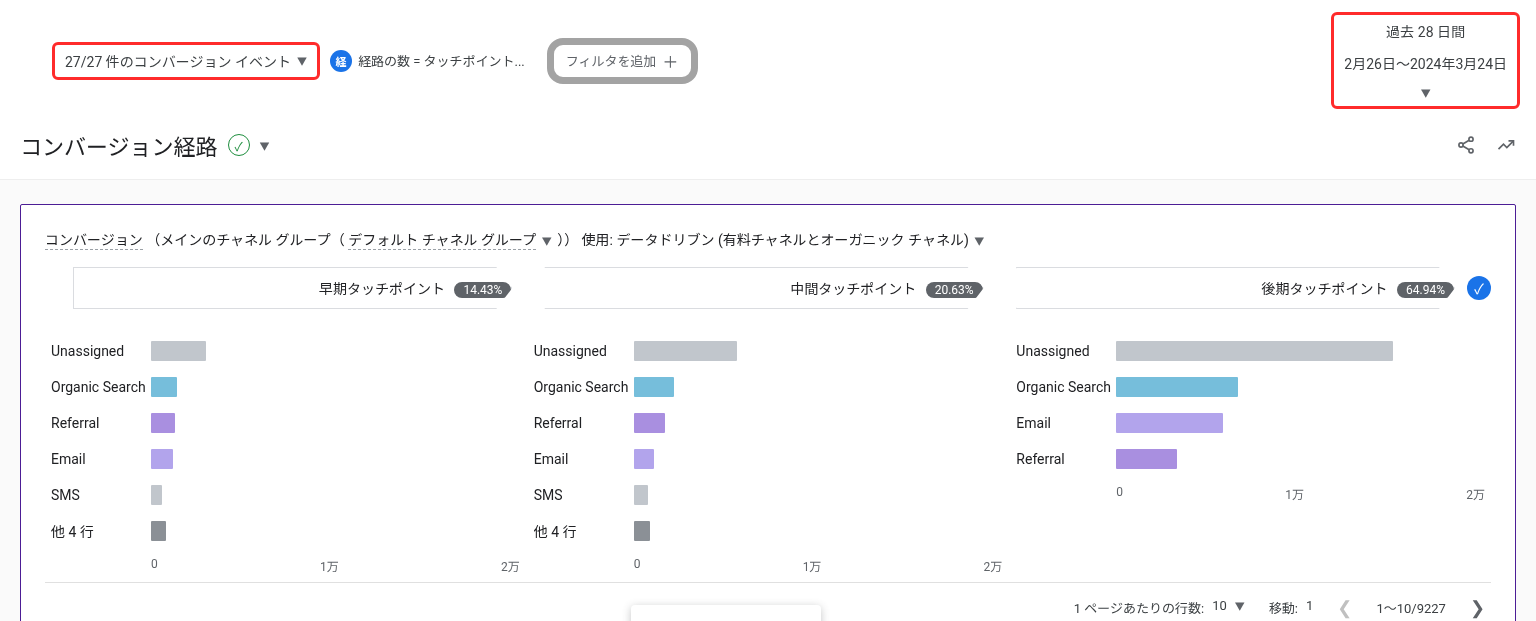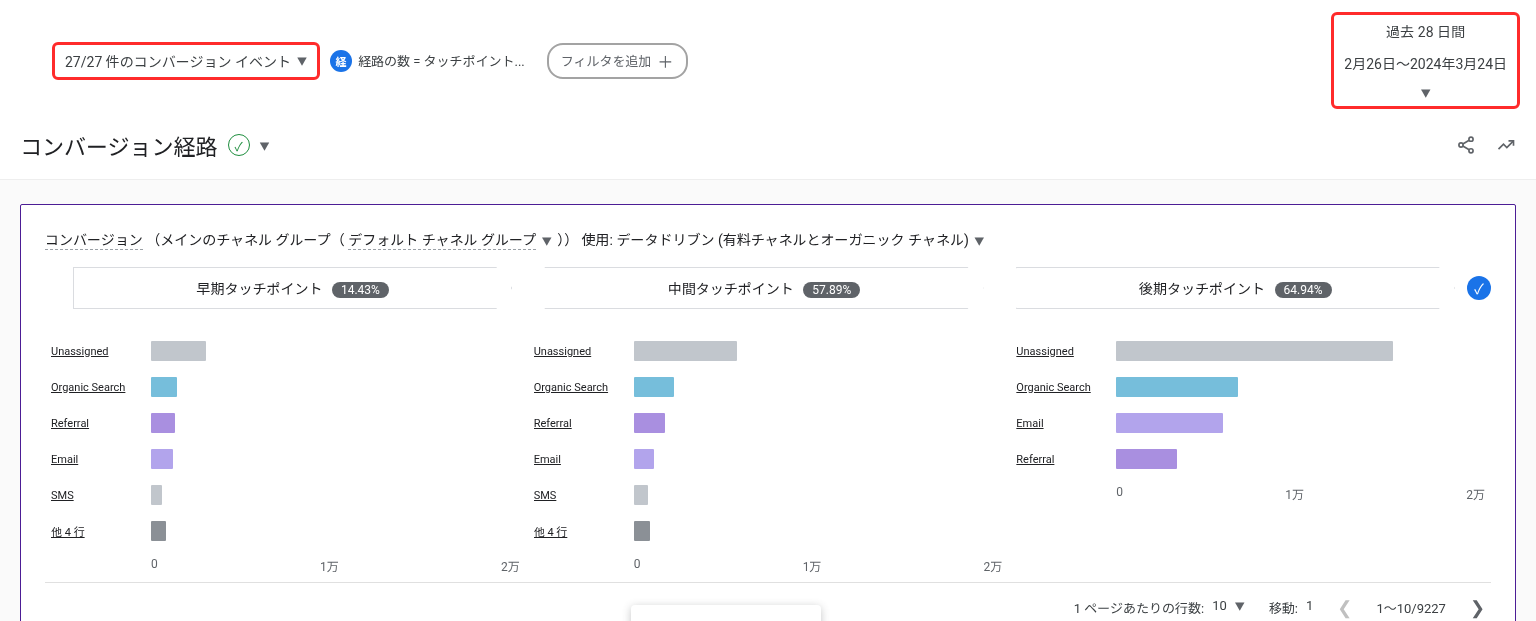--- a/index.html
+++ b/index.html
@@ -19,21 +19,21 @@
 
   .redbox {
     border: 3px solid #ff2b2b; border-radius: 6px; padding: 6px 10px;
     display: inline-flex; align-items: center; gap: 6px;
     font-size: 14px; color: #3c4043; margin-left: 36px;
   }
   .redbox.right { gap: 12px; font-size: 14px; flex-direction: column; }
 
   .chip {
     display: inline-flex; align-items: center; gap: 6px;
-    border: 2px solid #a3a3a3; border-radius: 16px; padding: 4px 12px;
+    border: 7px solid #a3a3a3; border-radius: 16px; padding: 4px 12px;
     font-size: 13px; background: #fff; color: #3c4043;
   }
   .chip.pathlen { border: none; padding-left: 0; }
   .chip.addfilter { color: #5f6368; }
   .circle-badge {
     width: 22px; height: 22px; border-radius: 50%;
     background: #1a73e8; color: #fff; font-size: 11px; font-weight: 700;
     display: inline-flex; align-items: center; justify-content: center;
   }
   .caret { font-size: 10px; color: #5f6368; }
@@ -66,21 +66,21 @@
   .dd-caret { font-size: 10px; color: #5f6368; margin: 0 2px; }
 
   
   .stages-row {
     display: flex; align-items: center; gap: 4px; margin-bottom: 24px;
     position: relative;
   }
   .stage {
     flex: 1 1 0;
     border: 1px solid #dadce0; background: #fff;
-    padding: 10px 0; text-align: center;
+    padding: 10px 0; text-align: right;
     font-size: 14px; color: #202124;
     position: relative;
     clip-path: polygon(0 0, calc(100% - 16px) 0, 100% 50%, calc(100% - 16px) 100%, 0 100%, 16px 50%);
     margin-left: 28px;
   }
   .stage.first { clip-path: polygon(0 0, calc(100% - 16px) 0, 100% 50%, calc(100% - 16px) 100%, 0 100%); }
   .stage .pct {
     display: inline-block; background: #5f6368; color: #fff;
     border-radius: 10px; padding: 1px 9px; font-size: 12px; margin-left: 6px;
   }
@@ -88,22 +88,22 @@
     width: 24px; height: 24px; border-radius: 50%; background: #1a73e8;
     display: inline-flex; align-items: center; justify-content: center;
     color: #fff; font-size: 14px; margin-left: 8px; flex: 0 0 auto;
   }
 
   
   .charts-row { display: flex; gap: 2px; position: relative; }
   .chart-col { flex: 1 1 0; padding: 0 6px; }
   .bar-row { display: flex; align-items: center; height: 36px; }
   .bar-label {
-    width: 100px; font-size: 11px; color: #202124; flex-shrink: 0;
-    white-space: nowrap; overflow: hidden; text-overflow: ellipsis; text-decoration: underline;
+    width: 100px; font-size: 14px; color: #202124; flex-shrink: 0;
+    white-space: nowrap; overflow: hidden; text-overflow: ellipsis;
   }
   .bar-track { flex: 1; height: 20px; position: relative; }
   .bar-fill { height: 100%; border-radius: 1px; }
 
   .c-grey      { background: #c1c6cc; }
   .c-greydark  { background: #8b9096; }
   .c-blue      { background: #8ab4f8; }
   .c-teal      { background: #76bedb; }
   .c-purple    { background: #a98fe0; }
   .c-lavender  { background: #b2a4ec; }
@@ -202,21 +202,21 @@
     <span class="dd-caret">▼</span>
   </div>
 
   <div class="stages-row">
     <div class="stage first">
       <span>早期タッチポイント</span>
       <span class="pct">14.43%</span>
     </div>
     <div class="stage">
       <span>中間タッチポイント</span>
-      <span class="pct">57.89%</span>
+      <span class="pct">20.63%</span>
     </div>
     <div class="stage">
       <span>後期タッチポイント</span>
       <span class="pct">64.94%</span>
     </div>
     <span class="check-circle">✓</span>
   </div>
 
   <div class="charts-row">
     <div class="chart-col">

